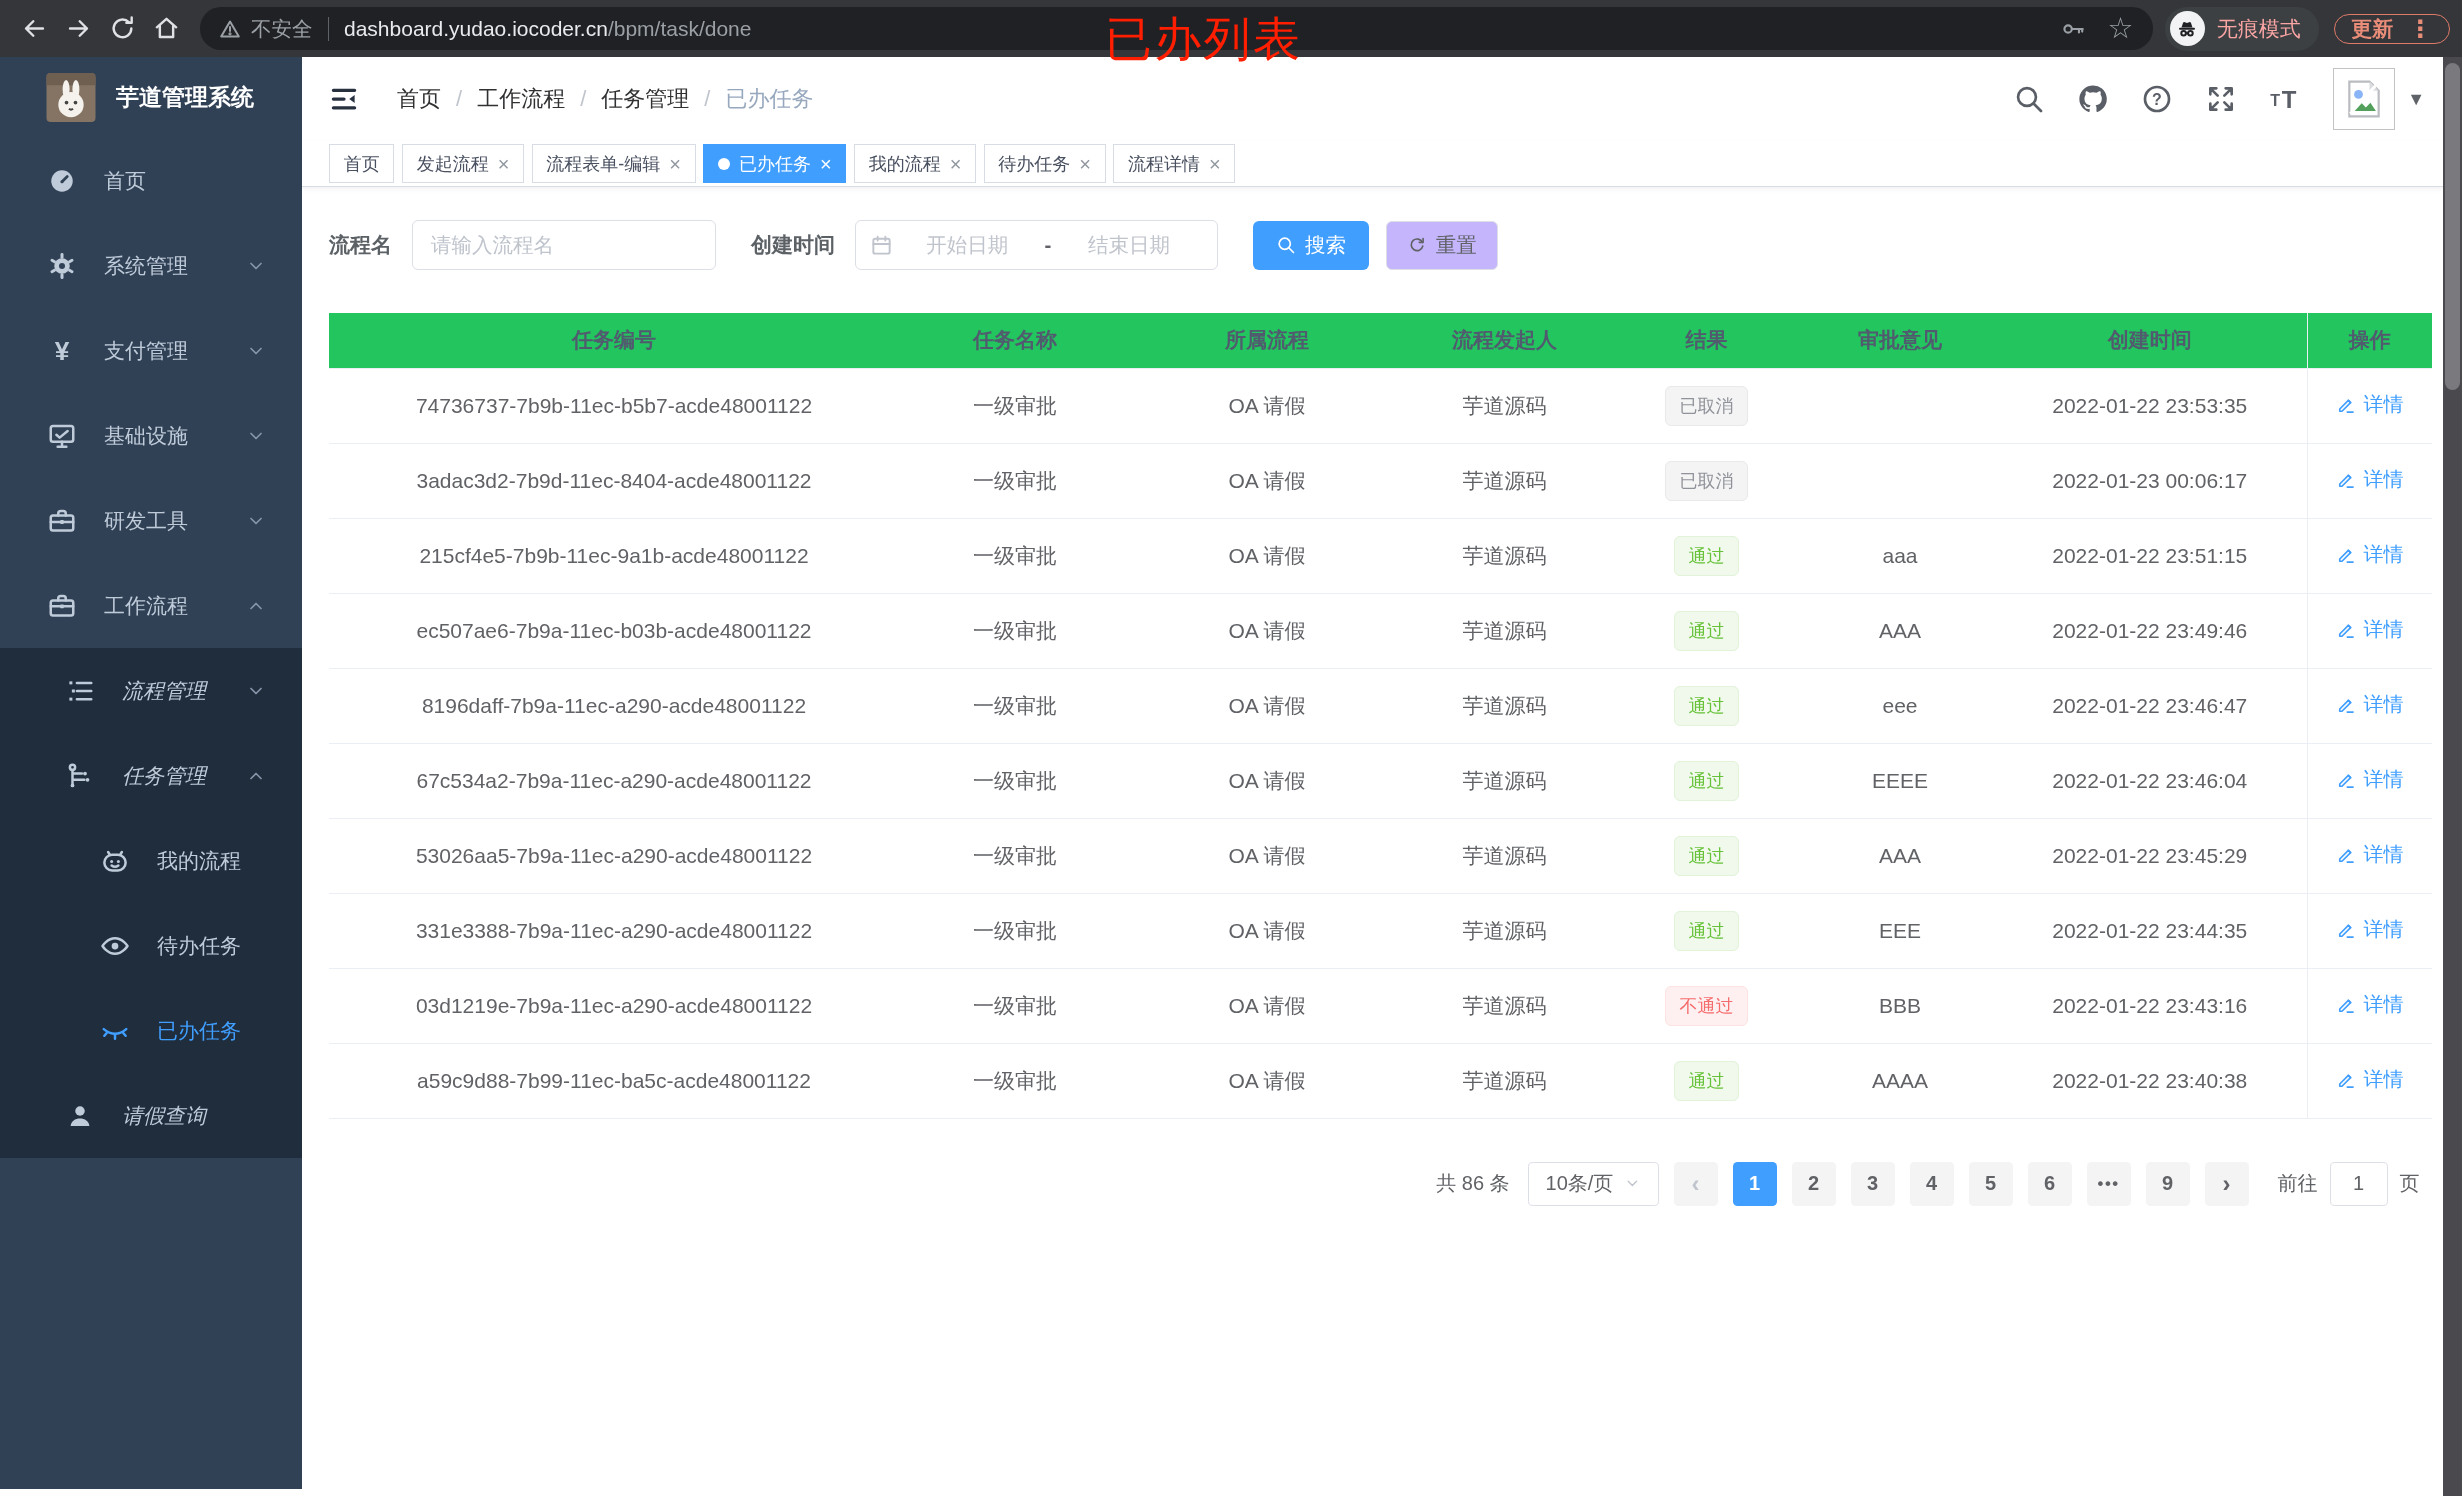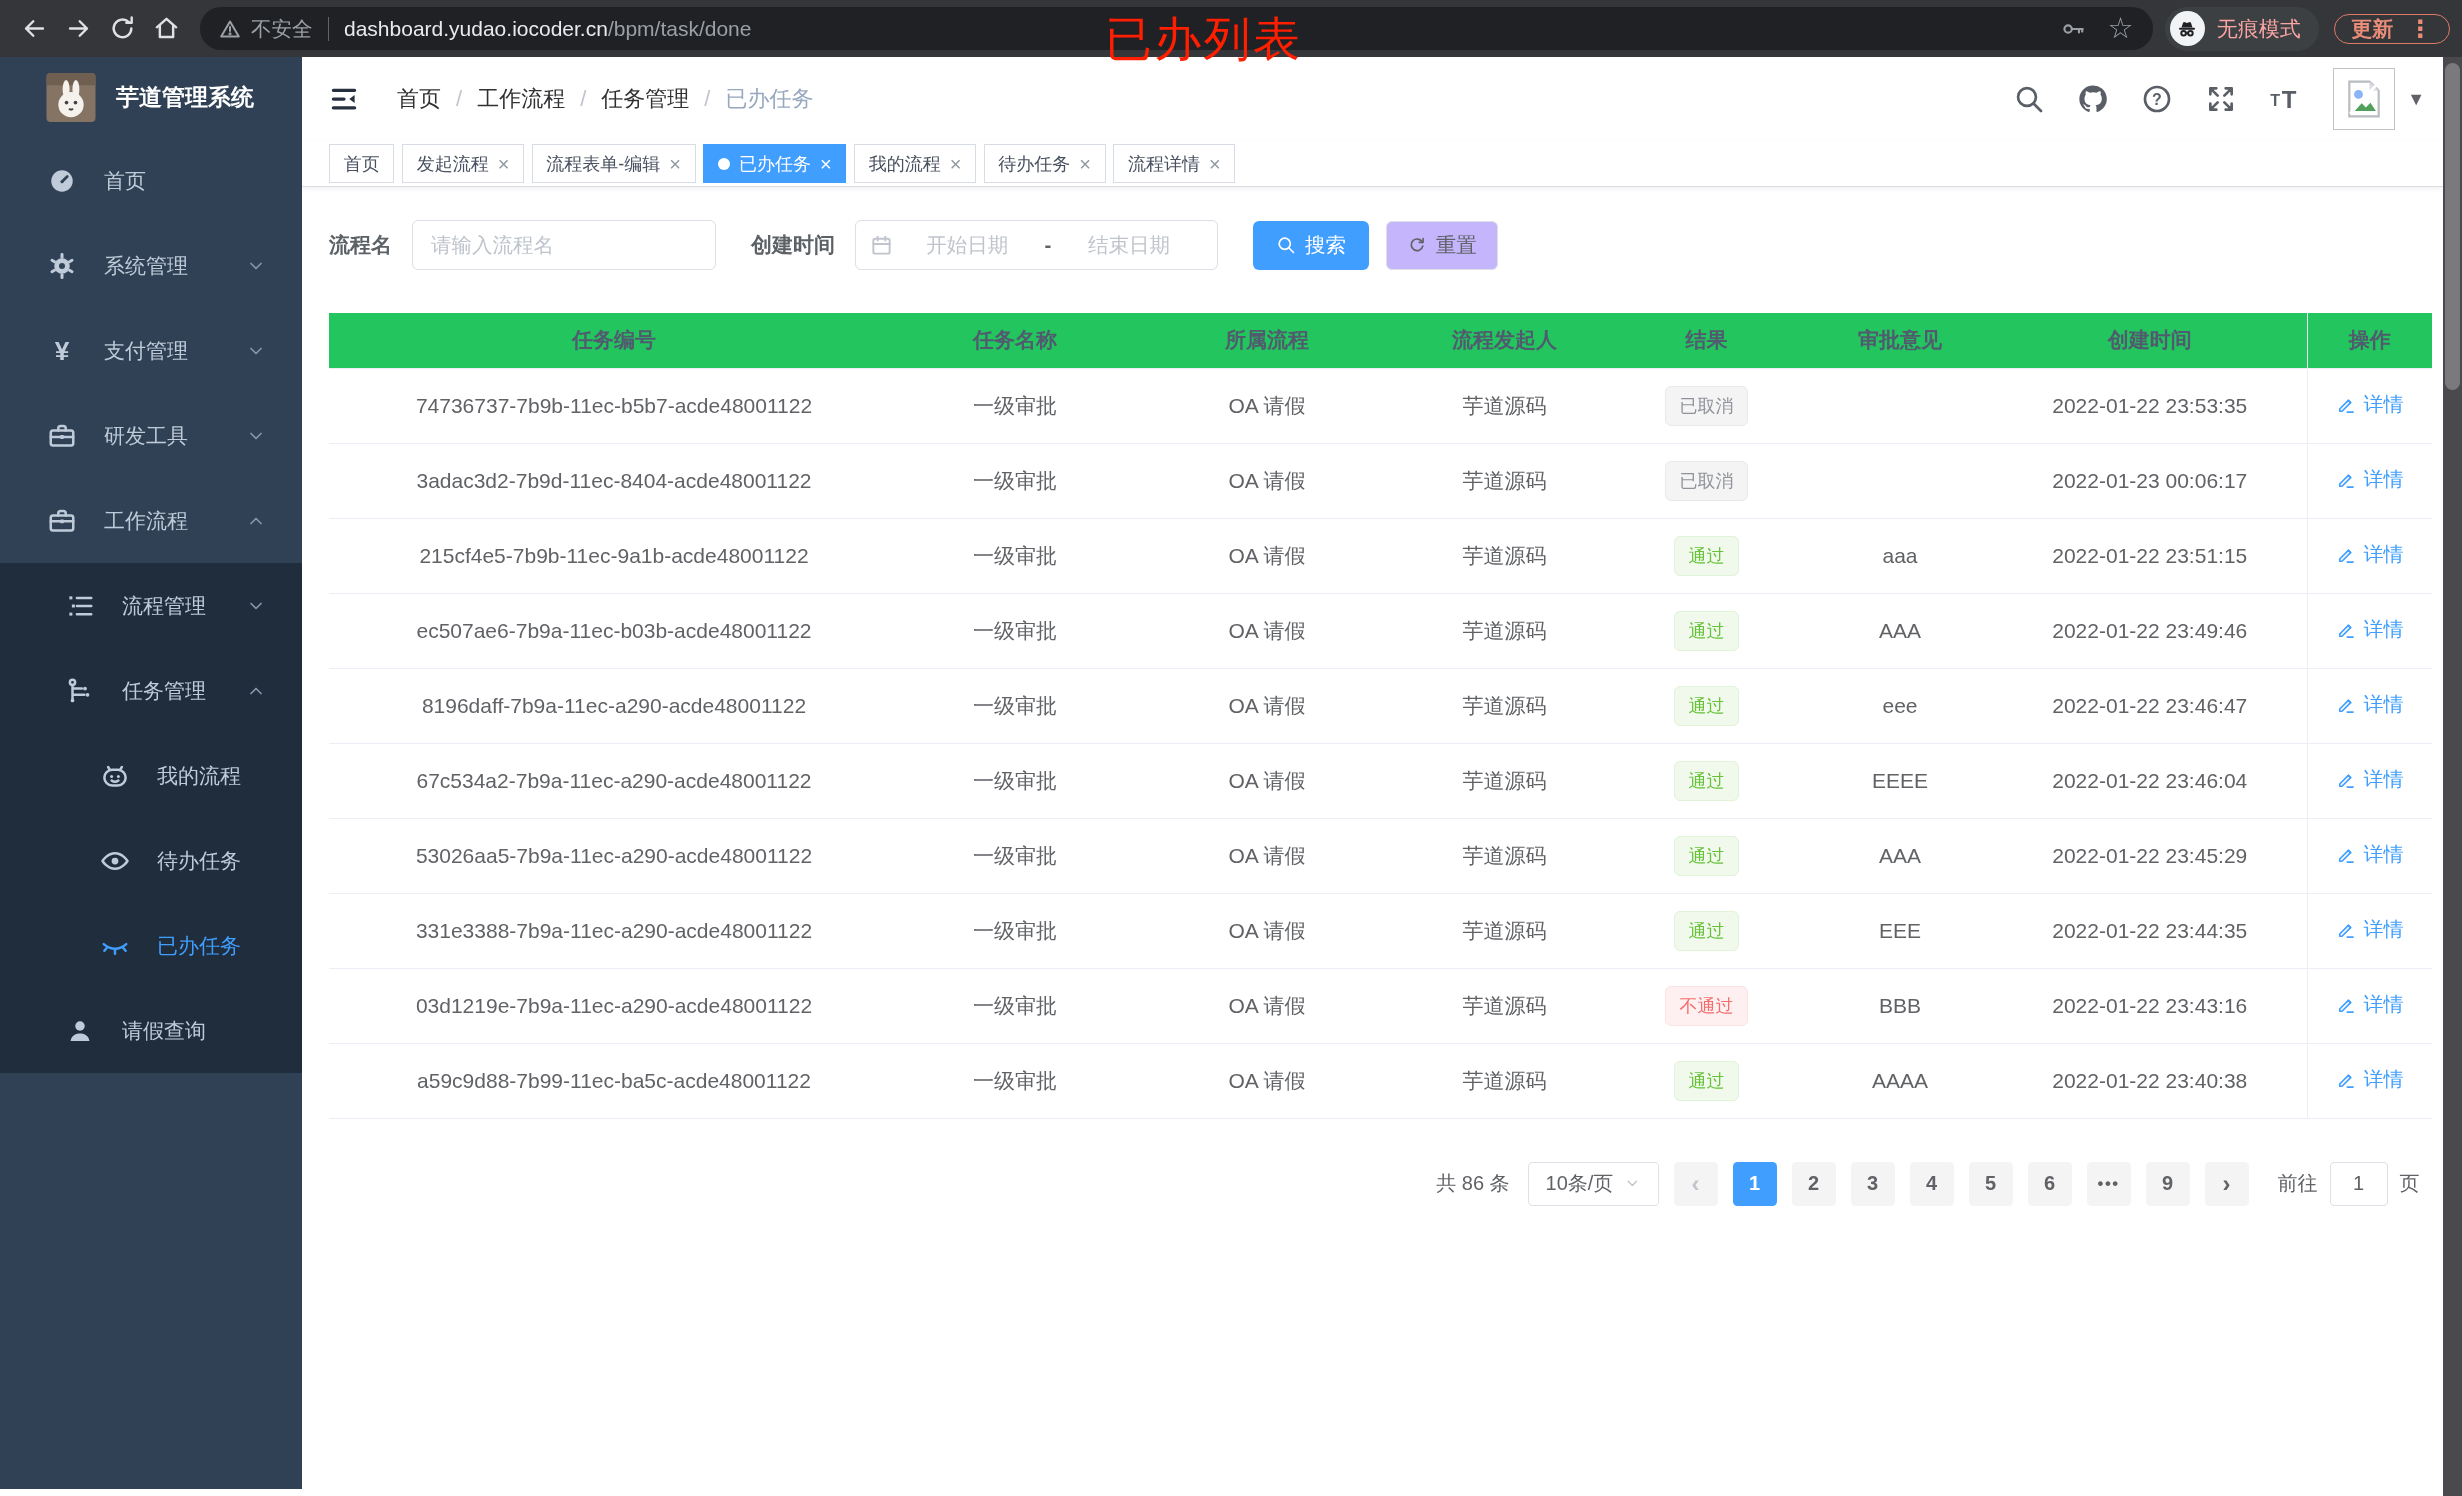--- a/index.html
+++ b/index.html
@@ -29,21 +29,21 @@
   
   .annotation { position:absolute; left:1105px; top:7.6px; font-size:47px; font-weight:500; letter-spacing:2.3px; z-index:50; }
 
   
   .sidebar { position:absolute; left:0; top:57px; width:302px; height:1432px; background:#304156; overflow:hidden; z-index:4; }
   .logo-row { height:81px; display:flex; align-items:center; padding-left:46px; gap:20px; }
   .logo-img { width:50px; height:49px; border-radius:4.6px; overflow:hidden; }
   .logo-title { color:#fff; font-size:23px; font-weight:700; white-space:nowrap; }
   .menu-item { height:85px; display:flex; align-items:center; color:#bfcbd9; font-size:21px; cursor:pointer; position:relative; }
   .menu-item.lv0 { padding-left:47px; }
-  .menu-item.lv1 { padding-left:65px; }
+  .menu-item.lv1 { padding-left:65px;font-style:italic; }
   .menu-item.lv2 { padding-left:100px; }
   .menu-item.submenu { background:#1f2d3d; }
   .menu-item.active { color:#409eff; }
   .menu-item .mi-icon { width:30px; height:30px; margin-right:27px; }
   .menu-item .chev { position:absolute; right:36px; width:20px; height:20px; color:#8796a9; }
 
   
   .win-scrollbar { position:absolute; right:0; top:57px; width:19px; height:1439px; background:#4a4a4e; z-index:6; }
   .win-thumb { position:absolute; left:2.3px; top:6px; width:14.4px; height:327px; background:#7a7a7e; border-radius:7.6px; }
 
@@ -229,20 +229,35 @@
           </svg>
         </span>
       </div>
       <div class="menu-item lv0">
         <span class="icon mi-icon" style="width: 30px; height: 30px;">
           <svg viewBox="0 0 24 24" style="font-size:28px">
             <text x="12" y="19" text-anchor="middle" font-size="21" font-weight="700" fill="currentColor">¥</text>
           </svg>
         </span>
         <span>支付管理</span>
+        <span class="icon chev" style="width: 20px; height: 20px;">
+          <svg viewBox="0 0 24 24" fill="none" stroke="currentColor" stroke-width="2" stroke-linecap="round" stroke-linejoin="round">
+            <path d="M6 9l6 6 6-6"></path>
+          </svg>
+        </span>
+      </div>
+      <div class="menu-item lv0">
+        <span class="icon mi-icon" style="width: 30px; height: 30px;">
+          <svg viewBox="0 0 24 24" fill="none" stroke="currentColor" stroke-width="2" stroke-linecap="round" stroke-linejoin="round">
+            <rect x="3" y="4" width="18" height="12.5" rx="1.8"></rect>
+            <path d="M8.5 20.5h7M12 16.5v4"></path>
+            <path d="M7.5 11l2.6 2.3L16.5 8"></path>
+          </svg>
+        </span>
+        <span>基础设施</span>
         <span class="icon chev" style="width: 20px; height: 20px;">
           <svg viewBox="0 0 24 24" fill="none" stroke="currentColor" stroke-width="2" stroke-linecap="round" stroke-linejoin="round">
             <path d="M6 9l6 6 6-6"></path>
           </svg>
         </span>
       </div>
       <div class="menu-item lv0">
         <span class="icon mi-icon" style="width: 30px; height: 30px;">
           <svg viewBox="0 0 24 24" fill="none" stroke="currentColor" stroke-width="2" stroke-linecap="round" stroke-linejoin="round">
             <rect x="3" y="7.5" width="18" height="12" rx="1.8"></rect>

